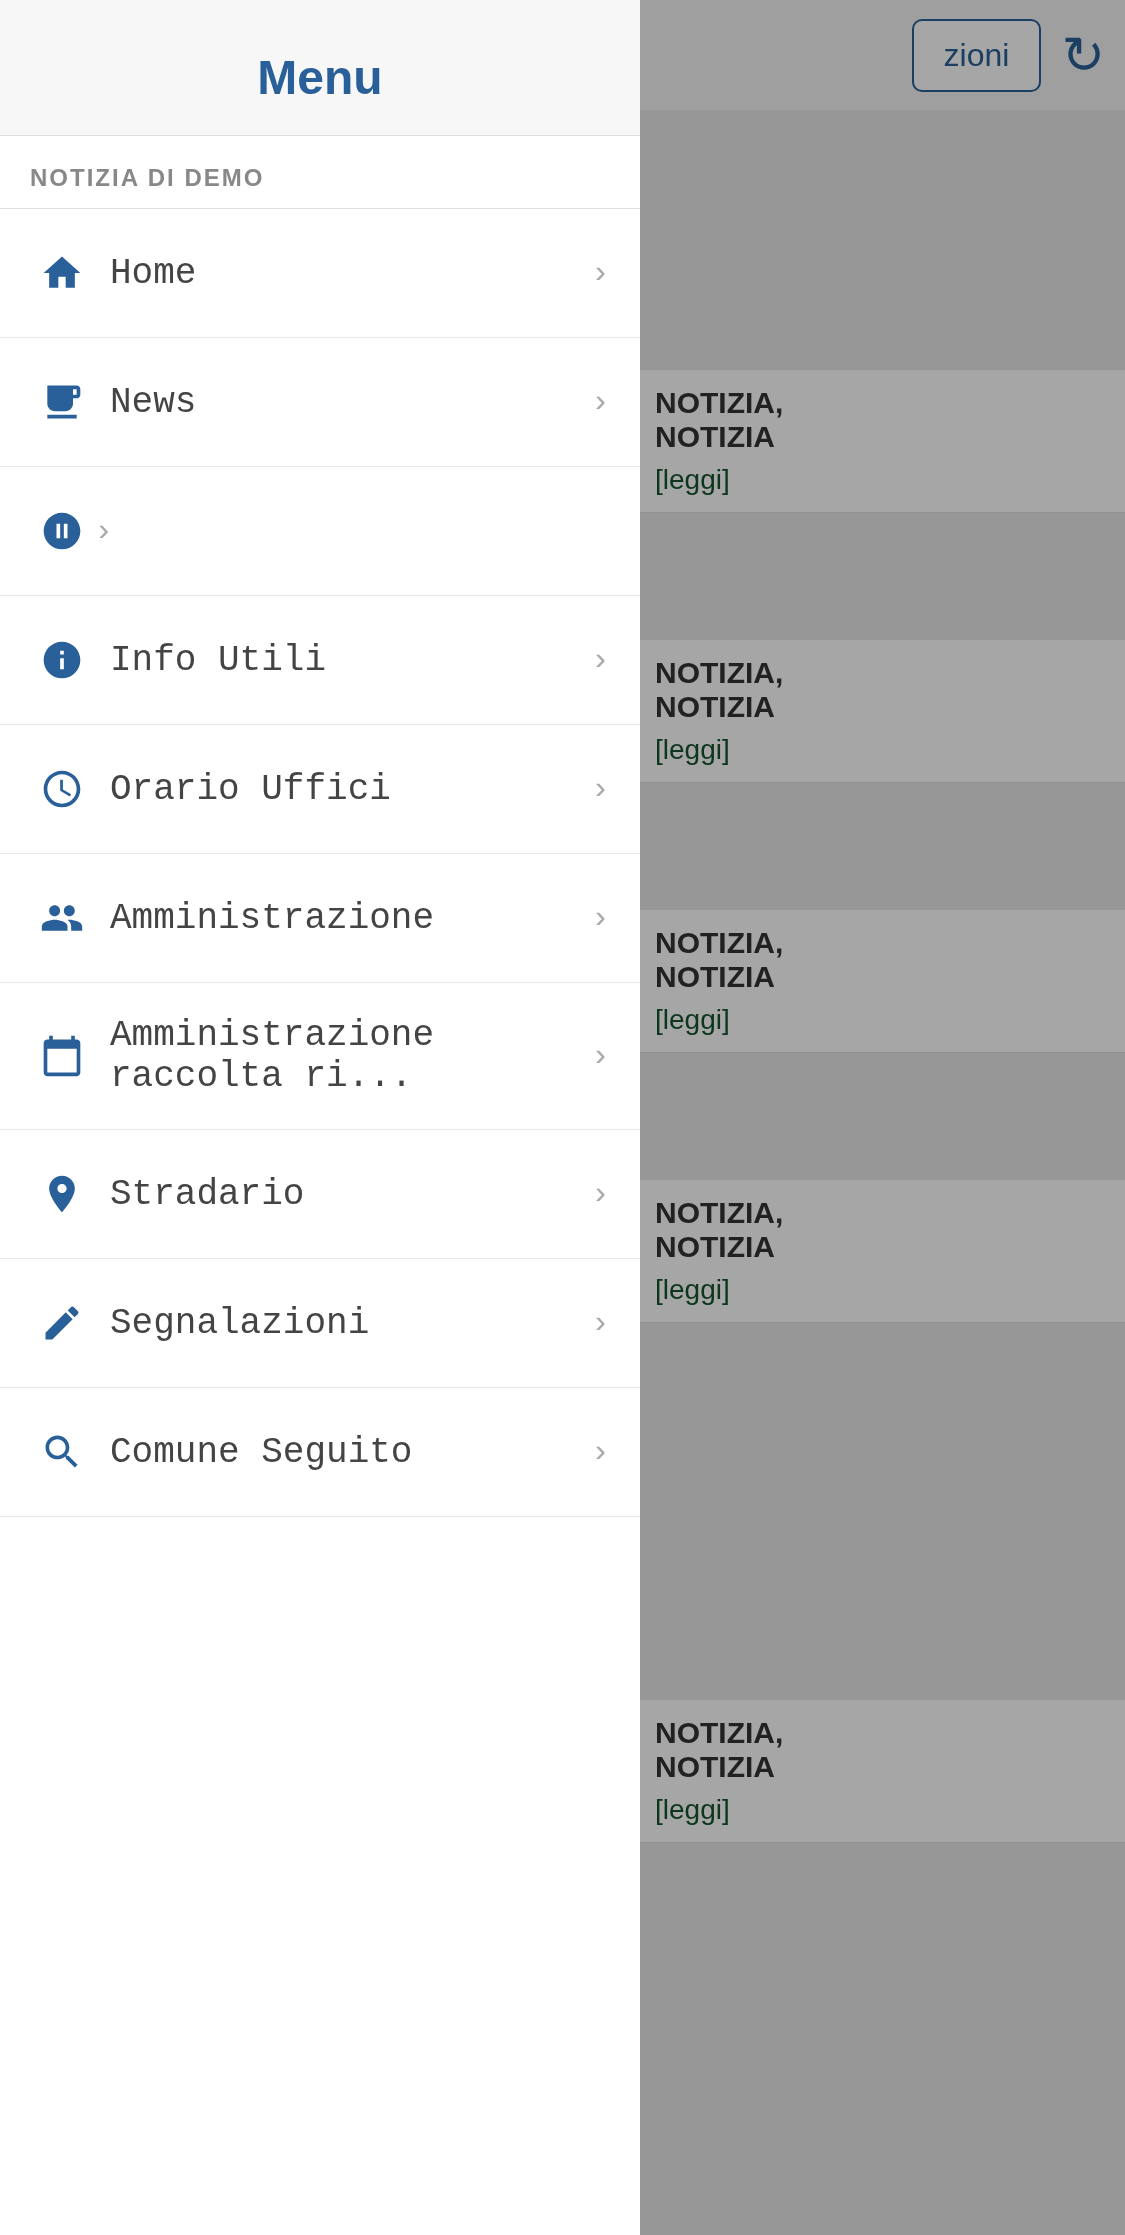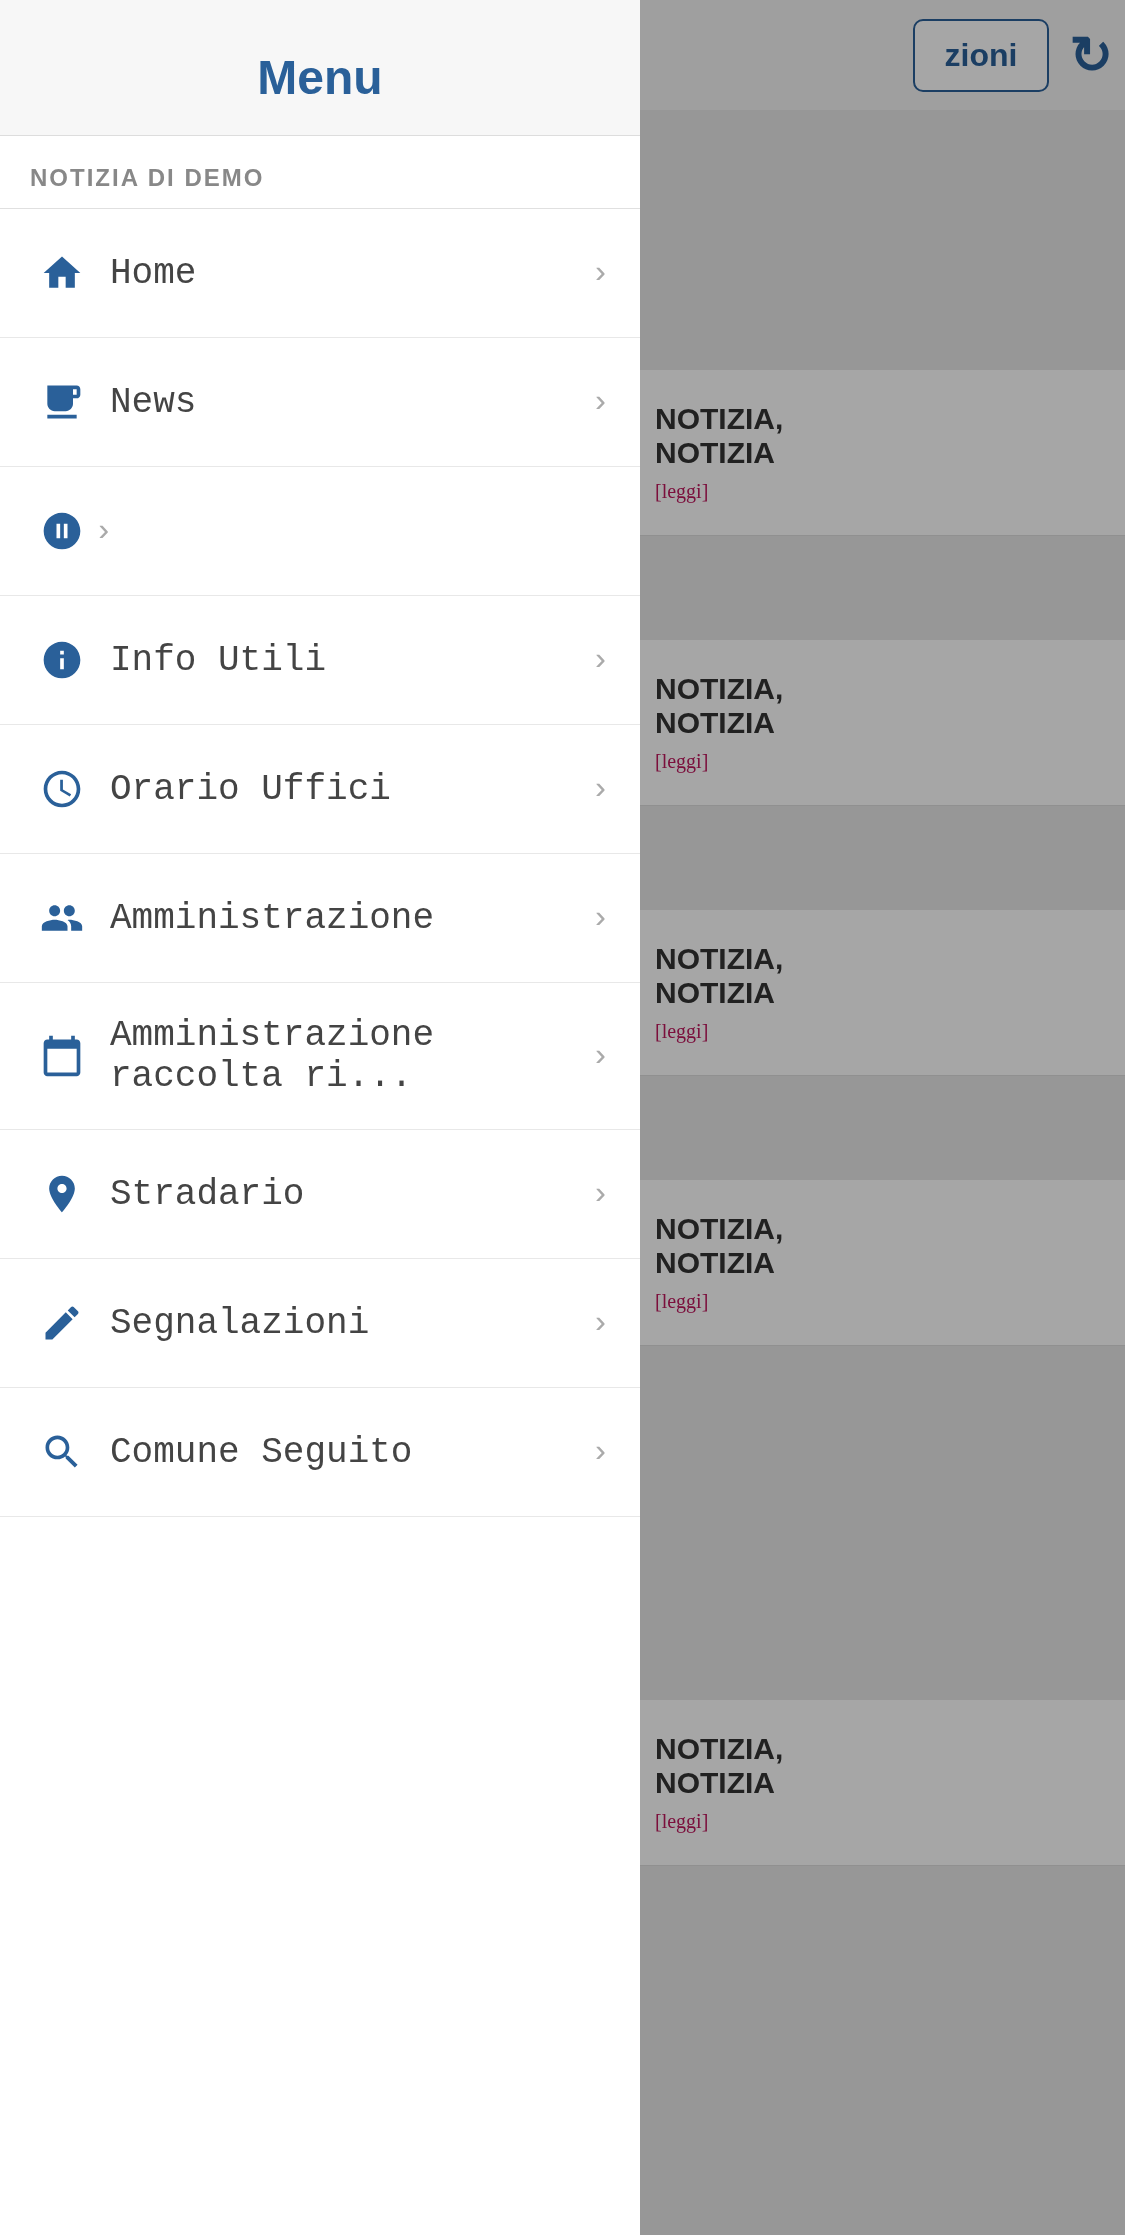--- a/index.html
+++ b/index.html
@@ -28,23 +28,22 @@
     .bg-topbar {
       position: absolute;
       top: 0;
       left: 635px;
       right: 0;
       height: 110px;
       background: #f5f5f5;
       display: flex;
       align-items: center;
       justify-content: flex-end;
-      padding-right: 12px;
+      padding-right: 20px;
       gap: 20px;
-      font-weight: bold;
     }
 
     .bg-topbar-btn {
       background: white;
       border: 2px solid #2a6099;
       color: #2a6099;
       border-radius: 10px;
       padding: 16px 30px;
       font-size: 32px;
     }
@@ -54,34 +53,33 @@
       font-size: 52px;
     }
 
     
     .bg-news-item {
       position: absolute;
       right: 0;
       width: 490px;
       background: white;
       border-bottom: 1px solid #ddd;
-      padding: 32px 20px;
+      padding: 16px 20px;
     }
 
     .bg-news-title {
       font-size: 30px;
       font-weight: bold;
       color: #333;
       margin-bottom: 10px;
     }
 
     .bg-news-link {
-      font-size: 20px;
-      color: #be185d;
-      font-family: Liberation Serif, serif;
+      font-size: 28px;
+      color: #14532d;
     }
 
     
     .overlay {
       position: absolute;
       top: 0;
       left: 635px;
       right: 0;
       height: 2235px;
       background: rgba(0,0,0,0.35);

